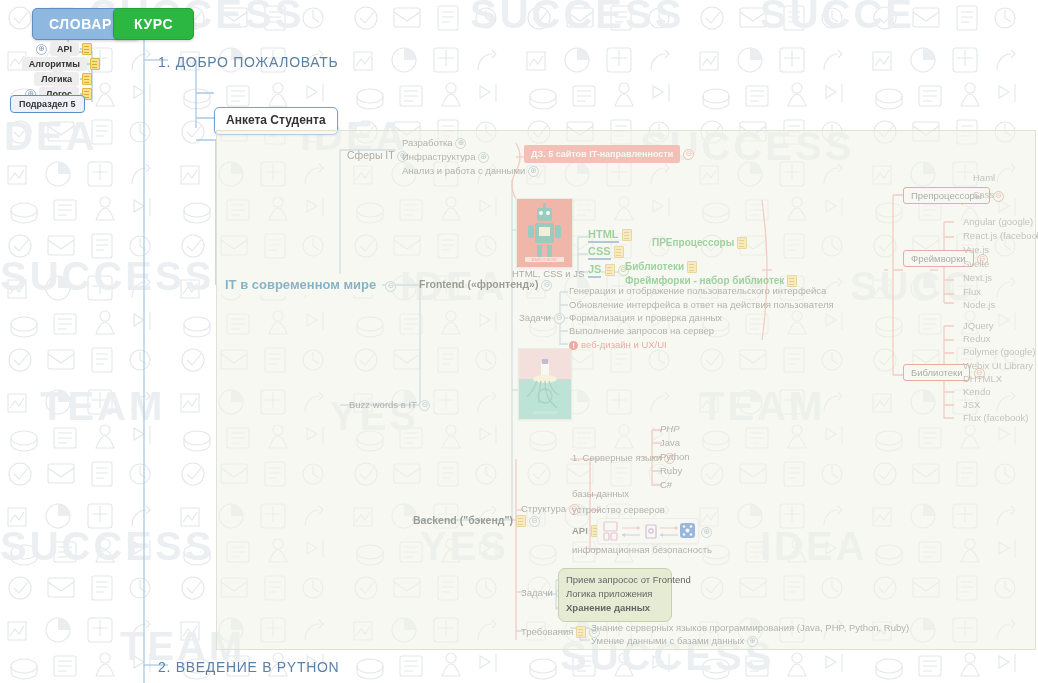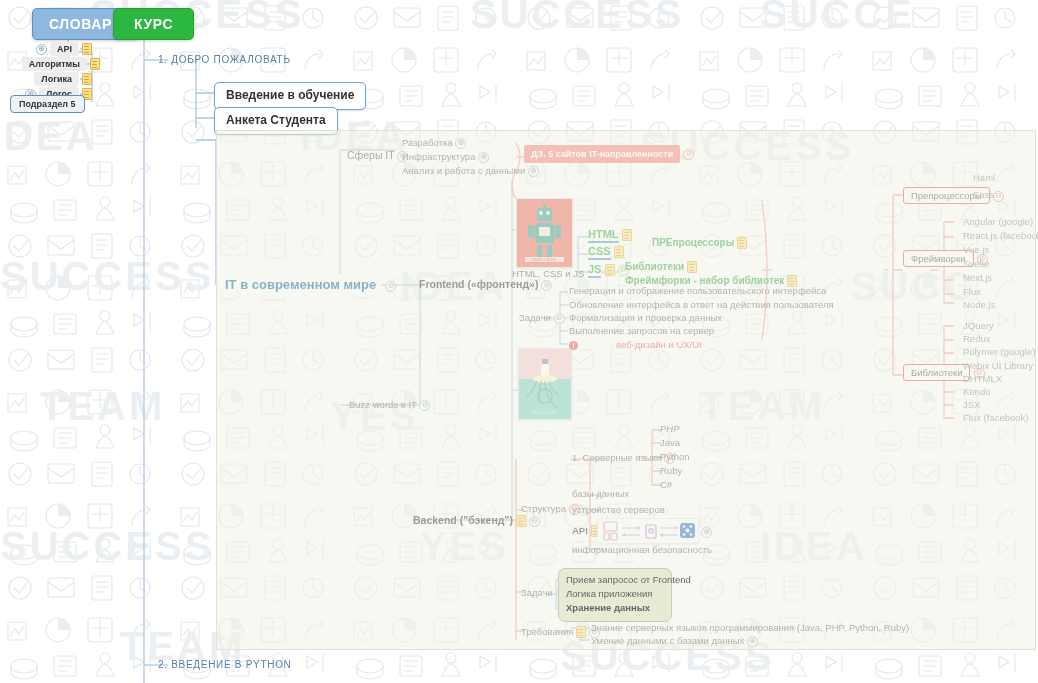--- a/index.html
+++ b/index.html
@@ -31,37 +31,37 @@
   .tag-green{
     background:#2cb742;border:1.5px solid #22a036;border-radius:5px;
     color:#fff;font-weight:bold;font-size:14px;letter-spacing:.6px;
     padding:7px 20px;text-align:center;box-shadow:0 1px 3px rgba(0,0,0,.18);
   }
   .side-item{
     background:#ededed;border-radius:3px;padding:2px 7px;font-size:9px;
     color:#333;font-weight:bold;text-align:right;
   }
   .side-item.boxed{background:#eef2f7;border:1.3px solid #5d8fc4;border-radius:4px;}
-  .section-title{color:#5b7fa6;font-size:10px;letter-spacing:.7px;text-align:right;}
+  .section-title{color:#5b7fa6;font-size:14px;letter-spacing:.7px;text-align:right;}
   .white-title{
     background:#fff;padding:3px 6px;font-size:13px;color:#0369a1;font-weight:bold;
   }
   .plain{color:#555;font-size:10.5px;}
   .plain-sm{color:#666;font-size:9.5px;}
   .green{color:#3aa94b;font-size:10px;font-weight:bold;}
   .green-u{color:#3aa94b;font-size:11px;font-weight:bold;border-bottom:2px solid #5d93c9;padding-bottom:1px;}
   .red-box{
     background:#f5827e;color:#fff;font-size:9px;font-weight:bold;
     padding:4px 7px;border-radius:2px;line-height:1.35;
   }
   .red-outline{
     border:1.4px solid #e8534f;background:#fff;color:#555;border-radius:3px;
     padding:2px 7px;font-size:9.5px;
   }
-  .red-txt{color:#e8534f;font-size:9.5px;margin-left:35px;}
+  .red-txt{color:#e8534f;font-size:9.5px;}
   .pinkgrey{color:#8a8a8a;font-size:9.5px;}
   .bigpanel{
     position:absolute;background:rgba(240,243,230,.55);
     border:1px solid #dfe3d4;z-index:1;
   }
   .greenpanel{
     position:absolute;background:#e6ecd4;border:1.3px solid #c6d0ad;
     border-radius:7px;z-index:2;
   }
   
@@ -244,23 +244,20 @@
     <span class="side-item" style="display:inline-block">Логос</span>
     <span class="ico doc-ico"></span>
   </div>
   <div class="node" style="left:10px;top:95px;">
     <span class="side-item boxed" style="display:inline-block;padding:3px 8px;">Подраздел 5</span>
   </div>
 
   <div class="node section-title" style="left:158px;top:54px;">1. ДОБРО ПОЖАЛОВАТЬ</div>
   <div class="node section-title" style="left:158px;top:659px;">2. ВВЕДЕНИЕ В PYTHON</div>
 
-  <div class="node" style="left:214px;top:82px;">
-    <div class="chip">Введение в обучение</div>
-  </div>
   <div class="node" style="left:214px;top:107px;">
     <div class="chip">Анкета Студента</div>
   </div>
 
   <div class="node" style="left:219px;top:278px;">
     <span class="white-title">IT в современном мире</span>
     <span class="cmark">⊖</span>
   </div>
 
   <div class="node plain" style="left:347px;top:149px;">

